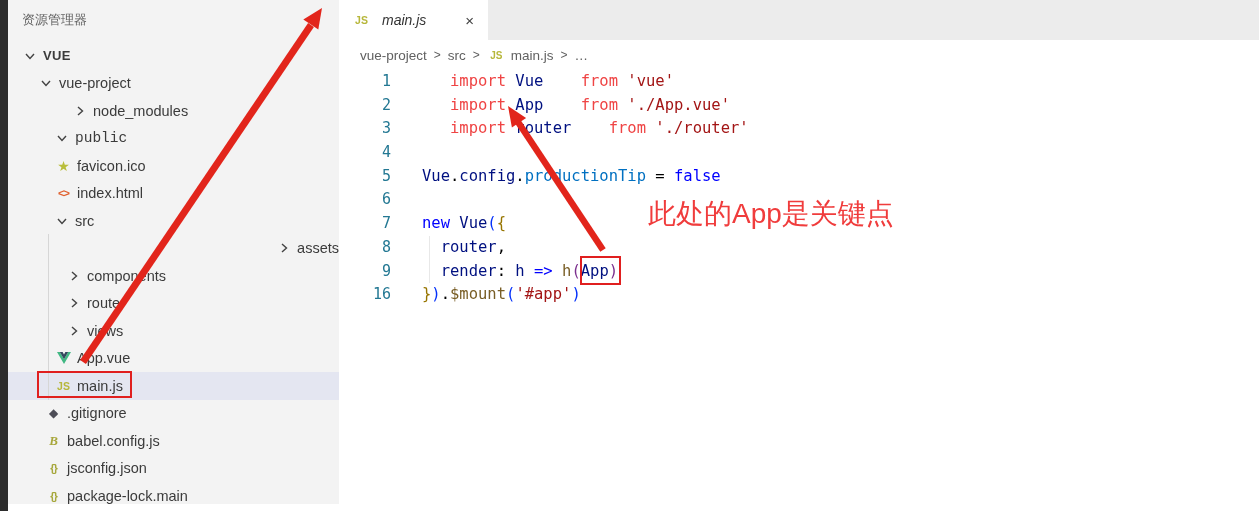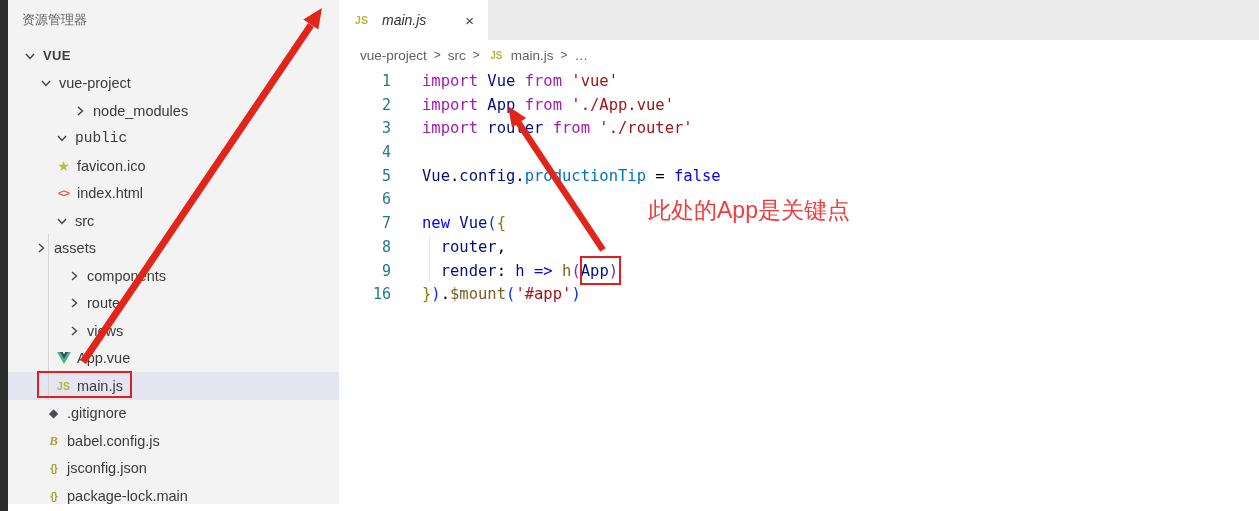--- a/index.html
+++ b/index.html
@@ -37,33 +37,33 @@
   .bc-sep { margin:0 7px; font-size:12px; color:#616161; }
   .bc-ico { margin-right:5px; }
   
   .code { position:absolute; left:0; top:70px; right:0; font-family:"DejaVu Sans Mono","Liberation Mono",monospace; font-size:15.5px; }
   .code-line { position:relative; height:23.7px; line-height:23.7px; display:flex; white-space:pre; }
   .ln { width:52px; text-align:right; color:#237893; flex:0 0 52px; font-size:15px; }
   .code-line.active .ln { color:#0b216f; }
   .lc { padding-left:31px; }
   .cur-border { position:absolute; left:59px; right:7px; top:0; bottom:1px; border:1.5px solid #e2e2e2; pointer-events:none; }
   .indent-guide { position:absolute; left:429px; top:236px; width:1px; height:47px; background:#e8e8e8; }
-  .tk-kw  { color:#a21caf; } .tk-kwb { color:#0000ff; }
+  .tk-kw  { color:#ef4444;margin-left:28px; } .tk-kwb { color:#0000ff; }
   .tk-var { color:#001080; } .tk-prop{ color:#0070c1; }
   .tk-str { color:#a31515; } .tk-fn  { color:#795e26; }
   .tk-pun { color:#000000; }
   .tk-br1 { color:#0431fa; } .tk-br2 { color:#977500; } .tk-br3 { color:#7b2f8e; }
   
   .overlay { position:absolute; left:0; top:0; pointer-events:none; z-index:30; }
   .arrow-stroke { stroke:var(--red-arrow,#e2251b); }
   .arrow-fill { fill:var(--red-arrow,#e2251b); }
   .red-box { position:absolute; border:2.5px solid var(--red-box,#e01f1f); z-index:25; pointer-events:none; }
   .box-app { left:580px; top:256px; width:41px; height:29px; }
   .box-mainjs { left:37px; top:371px; width:95px; height:27px; }
-  .red-note { position:absolute; left:648px; top:195px; font-size:23px; color:var(--red-text,#f03c3c); z-index:25; white-space:nowrap; }
+  .red-note { position:absolute; left:648px; top:195px; font-size:28px; color:var(--red-text,#f03c3c); z-index:25; white-space:nowrap; }
 </style>
 </head>
 <body>
 
 <div class="app">
 
   <div class="activity-strip"></div>
 
   <div class="sidebar">
     <div class="sidebar-title">资源管理器</div>
@@ -109,21 +109,21 @@
           <span>index.html</span>
         </div>
         <div class="tree-row" style="padding-left: 44px;">
           <span class="tico chev">
             <svg width="14" height="14" viewBox="0 0 14 14" fill="none" stroke="#424242" stroke-width="1.4">
               <polyline points="3,5 7,9.5 11,5"></polyline>
             </svg>
           </span>
           <span>src</span>
         </div>
-        <div class="tree-row" style="padding-left: 23px;">
+        <div class="tree-row" style="padding-left: 23px; justify-content: flex-end;">
           <span class="tico chev">
             <svg width="14" height="14" viewBox="0 0 14 14" fill="none" stroke="#424242" stroke-width="1.4">
               <polyline points="5,3 9.5,7 5,11"></polyline>
             </svg>
           </span>
           <span>assets</span>
         </div>
         <div class="tree-row" style="padding-left: 56px;">
           <span class="tico chev">
             <svg width="14" height="14" viewBox="0 0 14 14" fill="none" stroke="#424242" stroke-width="1.4">

